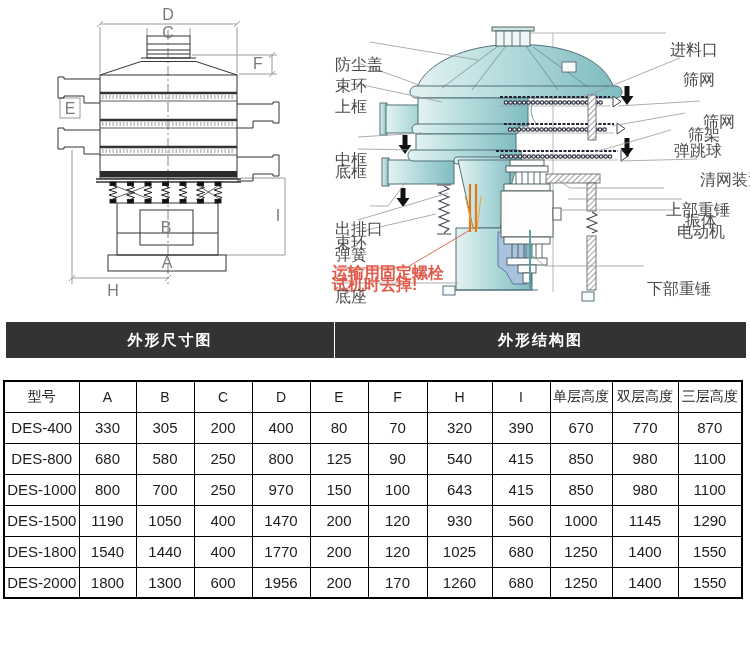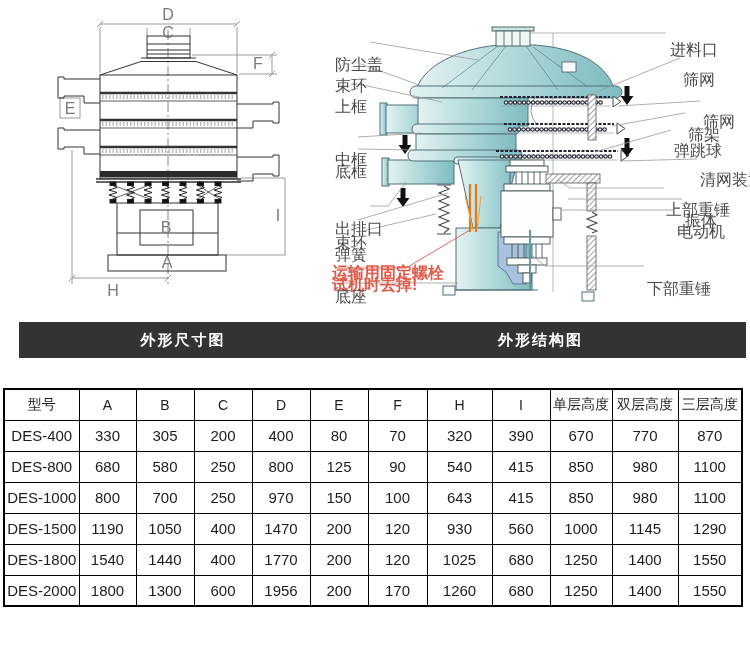--- a/index.html
+++ b/index.html
@@ -10,24 +10,24 @@
   #dim-diagram { left:0; width:330px; height:318px; }
   #struct-diagram { left:330px; width:420px; height:318px; }
   .diagram svg { position:absolute; left:0; top:0; }
 
   .slabel { position:absolute; font-size:16px; line-height:1.1; color:#4a4a4a; white-space:nowrap;margin-top:20px; }
   .slabel.red { color:#e05a4a;font-weight:bold; }
 
   .banner { position:absolute; top:322px; height:36px; background:#333333; color:#ffffff;
             display:flex; align-items:center; justify-content:center;
             font-size:15px; font-weight:bold; letter-spacing:2px; }
-  #banner-left  { left:19px;   width:328px; }
+  #banner-left  { left:6px;   width:328px; }
   #banner-right { left:335px; width:411px; }
 
-  .table-wrap { position:absolute; left:3px; top:380px;margin-top:8px; }
+  .table-wrap { position:absolute; left:3px; top:380px; }
   table { border-collapse:collapse; table-layout:fixed; width:739px; border:2px solid #000; }
   th,td { border:1px solid #000; text-align:center; vertical-align:middle;
           height:31px; padding:0; color:#1c1c1c; font-weight:normal; overflow:hidden; }
   th { font-size:14px; }
   td { font-size:15px; }
 
   text { font-family:"Liberation Sans",sans-serif; }
   .dimtxt { fill:#7a7a7a; font-size:16px; }
 </style>
 </head>

